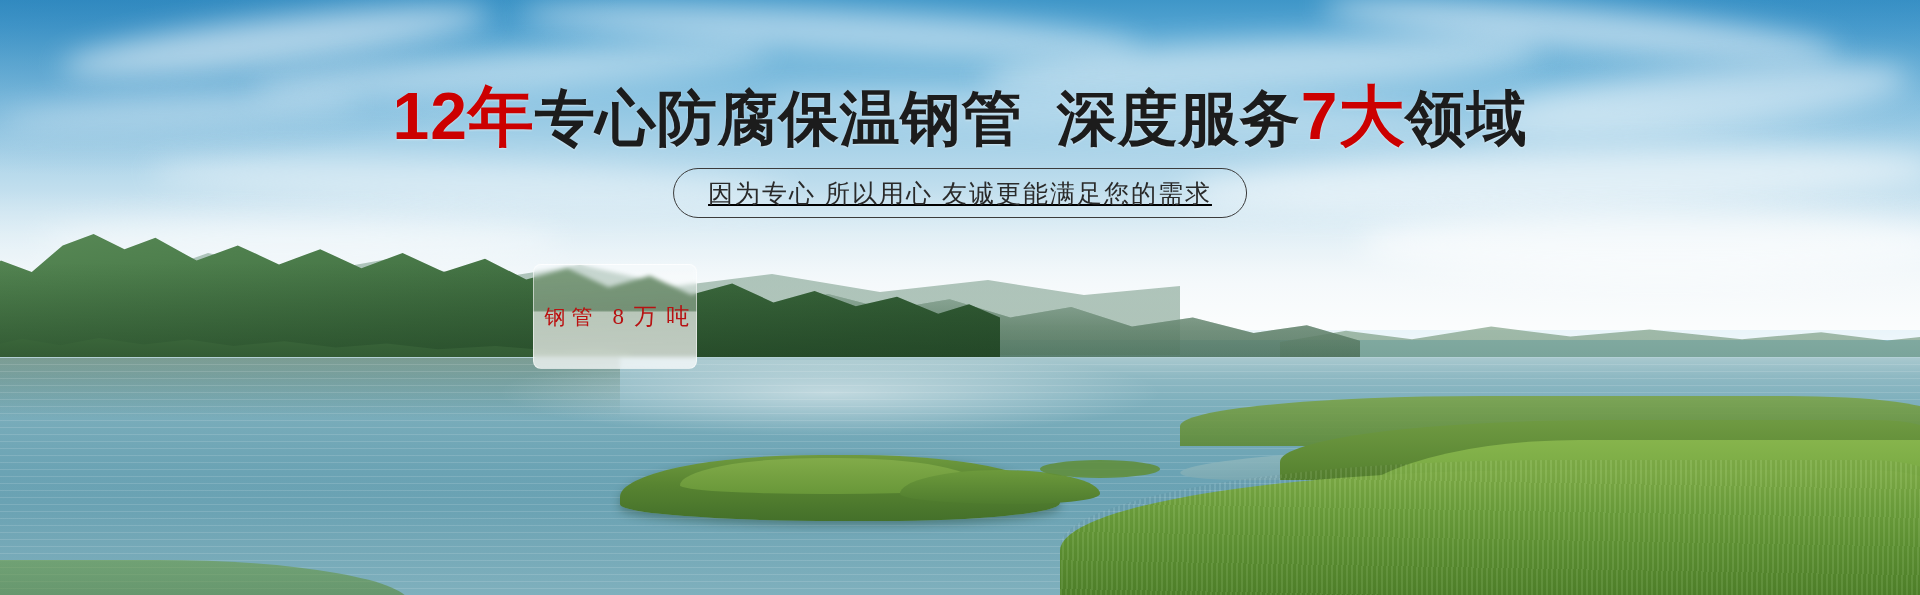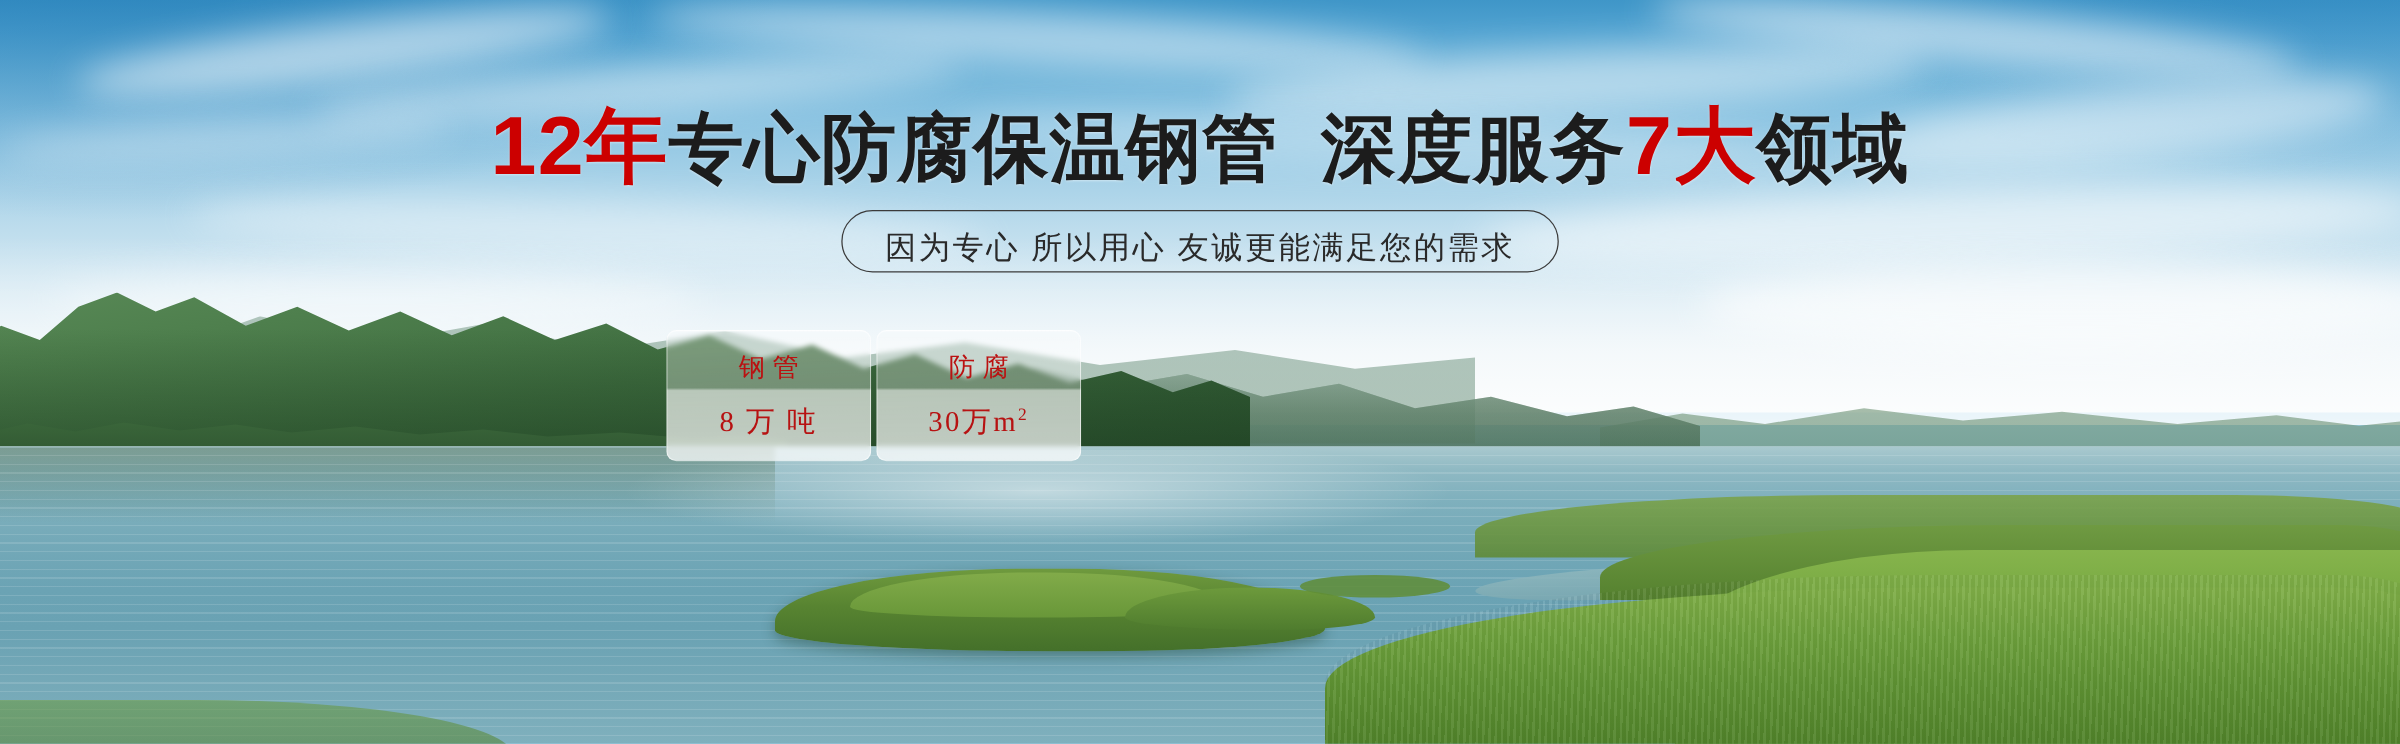--- a/index.html
+++ b/index.html
@@ -227,24 +227,25 @@
   }
   .hl-red{color:#cc0000;font-size:66px;}
   .hl-dark{color:#1c1c1c;}
   .hl-gap{display:inline-block;width:34px;}
 
   .subtitle-pill{
     position:absolute;left:50%;top:168px;transform:translateX(-50%);
     box-sizing:border-box;
     height:50px;
     padding:12px 34px;
-    display:flex;align-items:flex-start;justify-content:center;
+    display:flex;align-items:center;justify-content:center;
     border:1.5px solid #3b3b3b;
     border-radius:26px;
     background:transparent;
+    text-decoration:underline;
   }
   .subtitle-text{
     font-size:25px;
     color:#2a2a2a;
     letter-spacing:2px;
     white-space:nowrap;
     font-family:"Liberation Sans","DejaVu Sans",sans-serif;
   }
 
   .cards{
@@ -256,21 +257,21 @@
     width:164px;height:105px;
     box-sizing:border-box;
     border-radius:8px;
     border:1px solid rgba(255,255,255,.55);
     background:linear-gradient(to bottom,
       rgba(255,255,255,.30) 0%,
       rgba(255,255,255,.32) 44%,
       rgba(255,255,255,.66) 46%,
       rgba(255,255,255,.72) 100%);
     backdrop-filter:blur(2px);
-    display:flex;flex-direction:column;
+    display:flex;flex-direction:row;
     align-items:center;justify-content:center;
     gap:14px;
   }
   .card-title{
     font-size:21px;
     color:#bb1111;
     letter-spacing:6px;
     text-indent:6px;
     font-family:"Liberation Sans","DejaVu Sans",sans-serif;
   }
@@ -345,21 +346,17 @@
       <span class="subtitle-text">因为专心 所以用心  友诚更能满足您的需求</span>
     </div>
 
     <div class="cards">
 
       <div class="card">
         <div class="card-title">钢管</div>
         <div class="card-value"><span>8 万 吨</span></div>
       </div>
 
-      <div class="card">
-        <div class="card-title">防腐</div>
-        <div class="card-value"><span>30万m</span><sup>2</sup></div>
-      </div>
 
 
     </div>
   </div>
 </div>
 
 </body></html>

